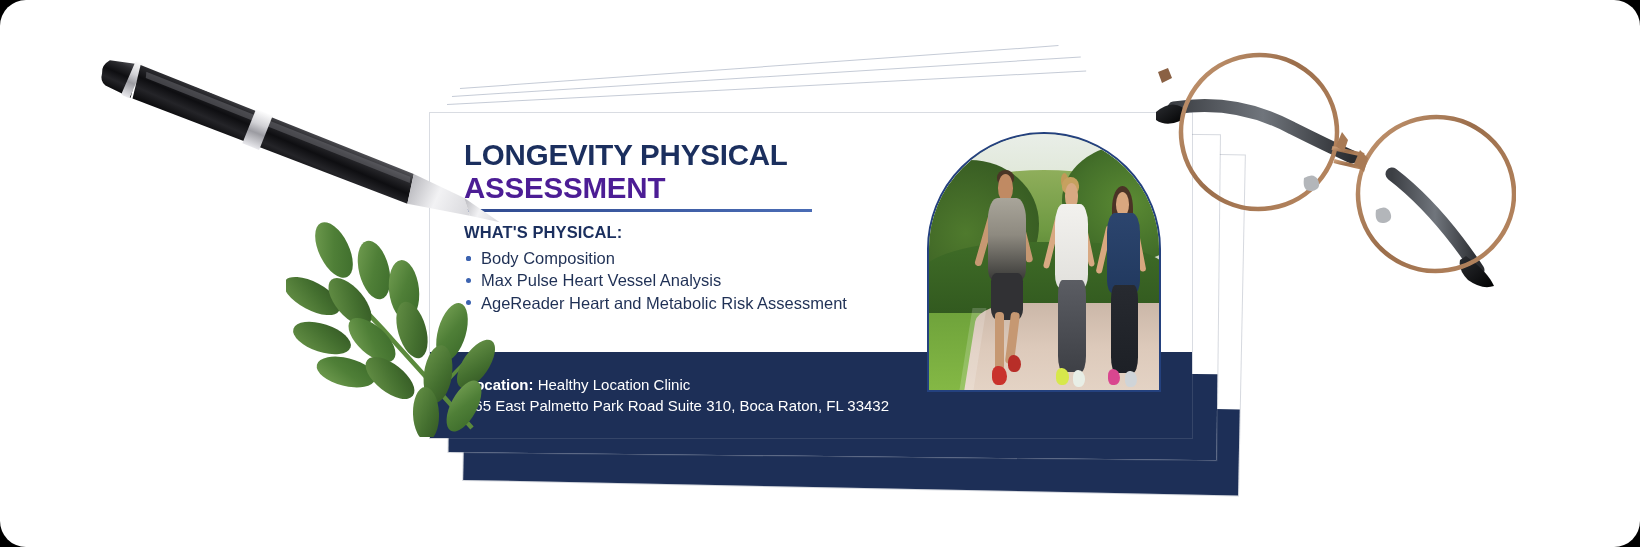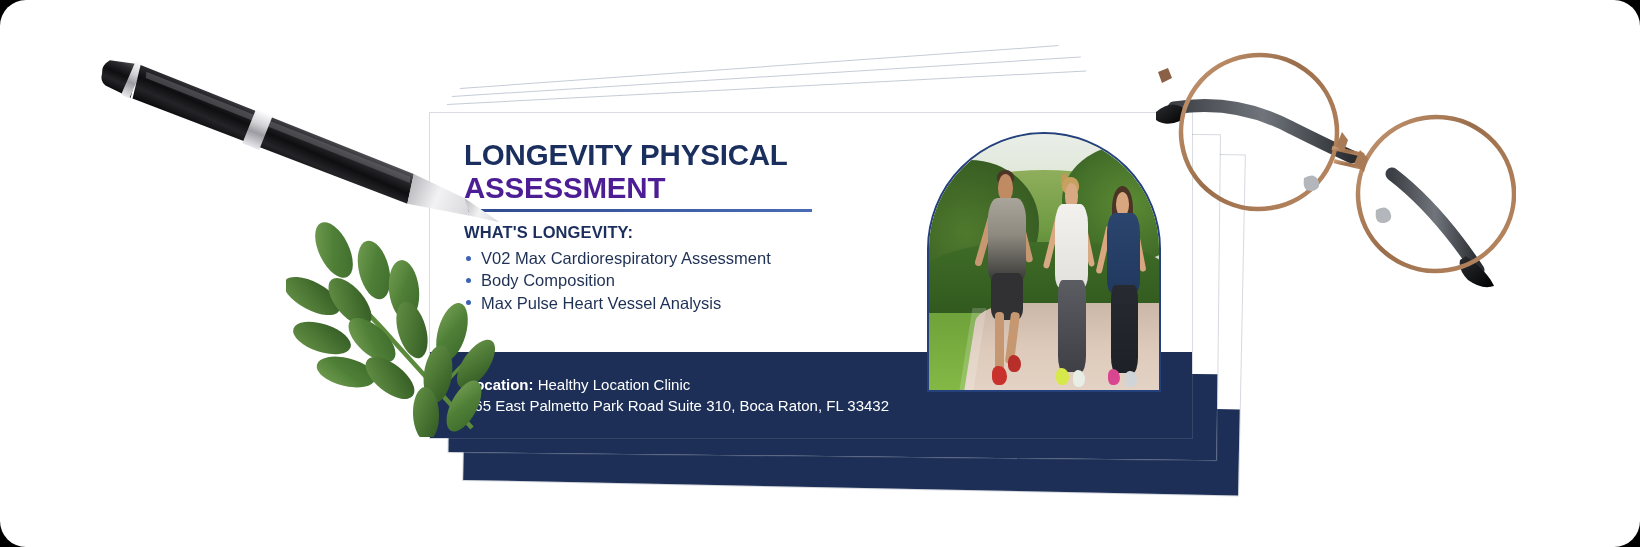--- a/index.html
+++ b/index.html
@@ -365,34 +365,37 @@
 
     <div id="card-body">
 
       <div id="headline">
         <span class="headline-line" id="headline-line-1">LONGEVITY PHYSICAL</span>
         <span class="headline-line" id="headline-line-2">ASSESSMENT</span>
       </div>
 
       <div id="headline-rule"></div>
 
-      <div id="included-heading">WHAT'S LONGEVITY:</div>
+      <div id="included-heading">WHAT'S PHYSICAL:</div>
 
       <ul id="included-list">
         <li>
           <span class="bullet-dot"></span>
-          <span>V02 Max Cardiorespiratory Assessment</span>
         </li>
         <li>
           <span class="bullet-dot"></span>
           <span>Body Composition</span>
         </li>
         <li>
           <span class="bullet-dot"></span>
           <span>Max Pulse Heart Vessel Analysis</span>
+        </li>
+        <li>
+          <span class="bullet-dot"></span>
+          <span>AgeReader Heart and Metabolic Risk Assessment</span>
         </li>
       </ul>
     </div>
 
     <div id="card-footer">
       <div id="footer-text">
         <div id="footer-location-line">
           <span id="footer-location-label">Location:</span>
           <span id="footer-location-value">Healthy Location Clinic</span>
         </div>

